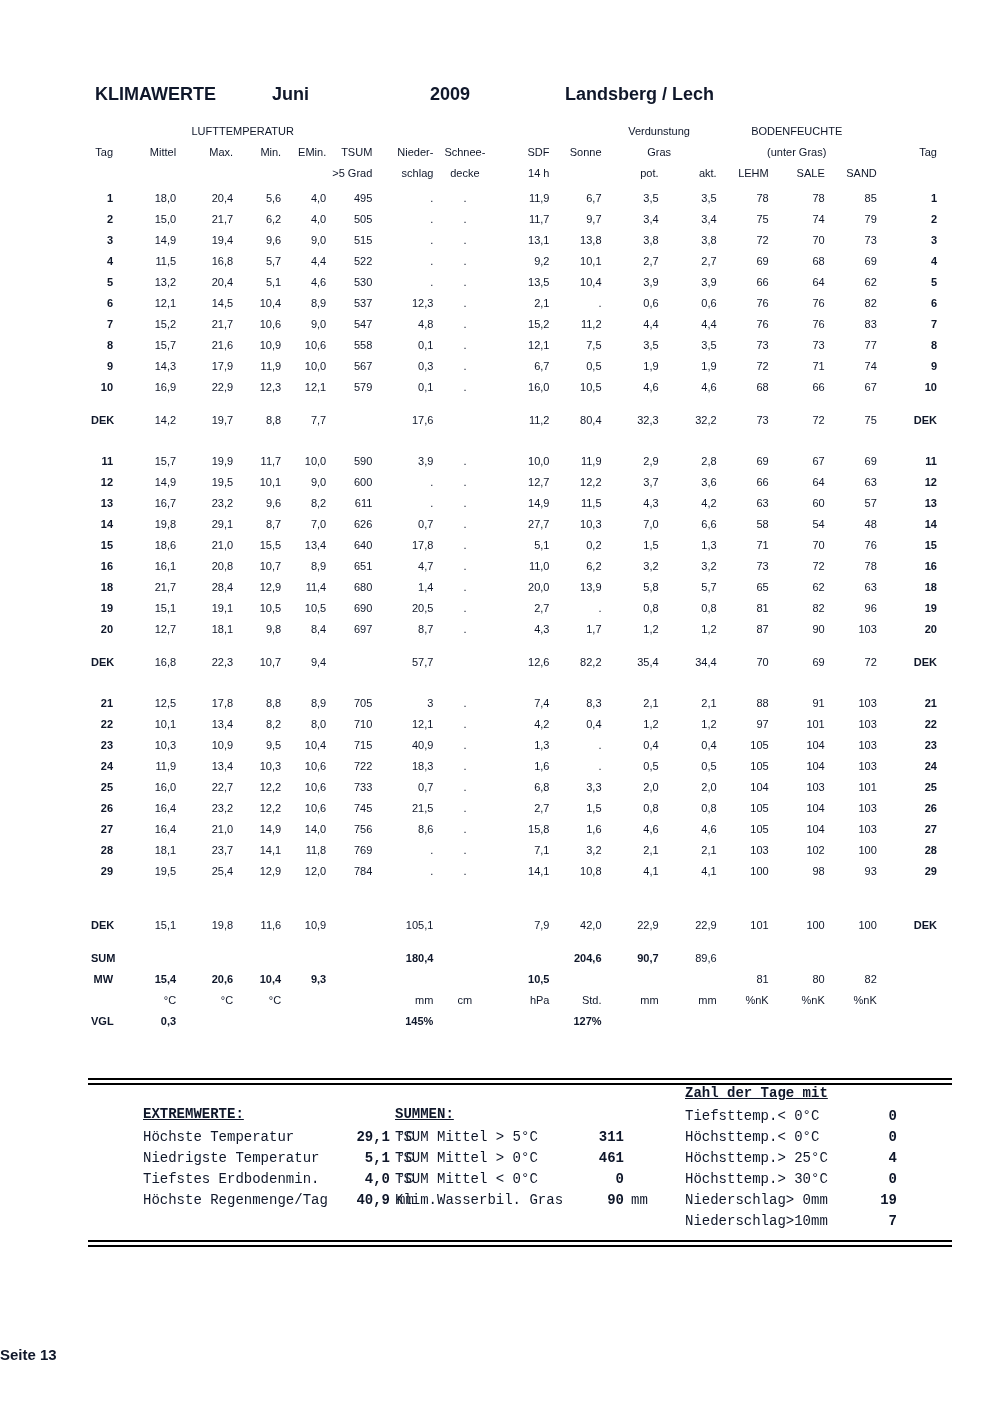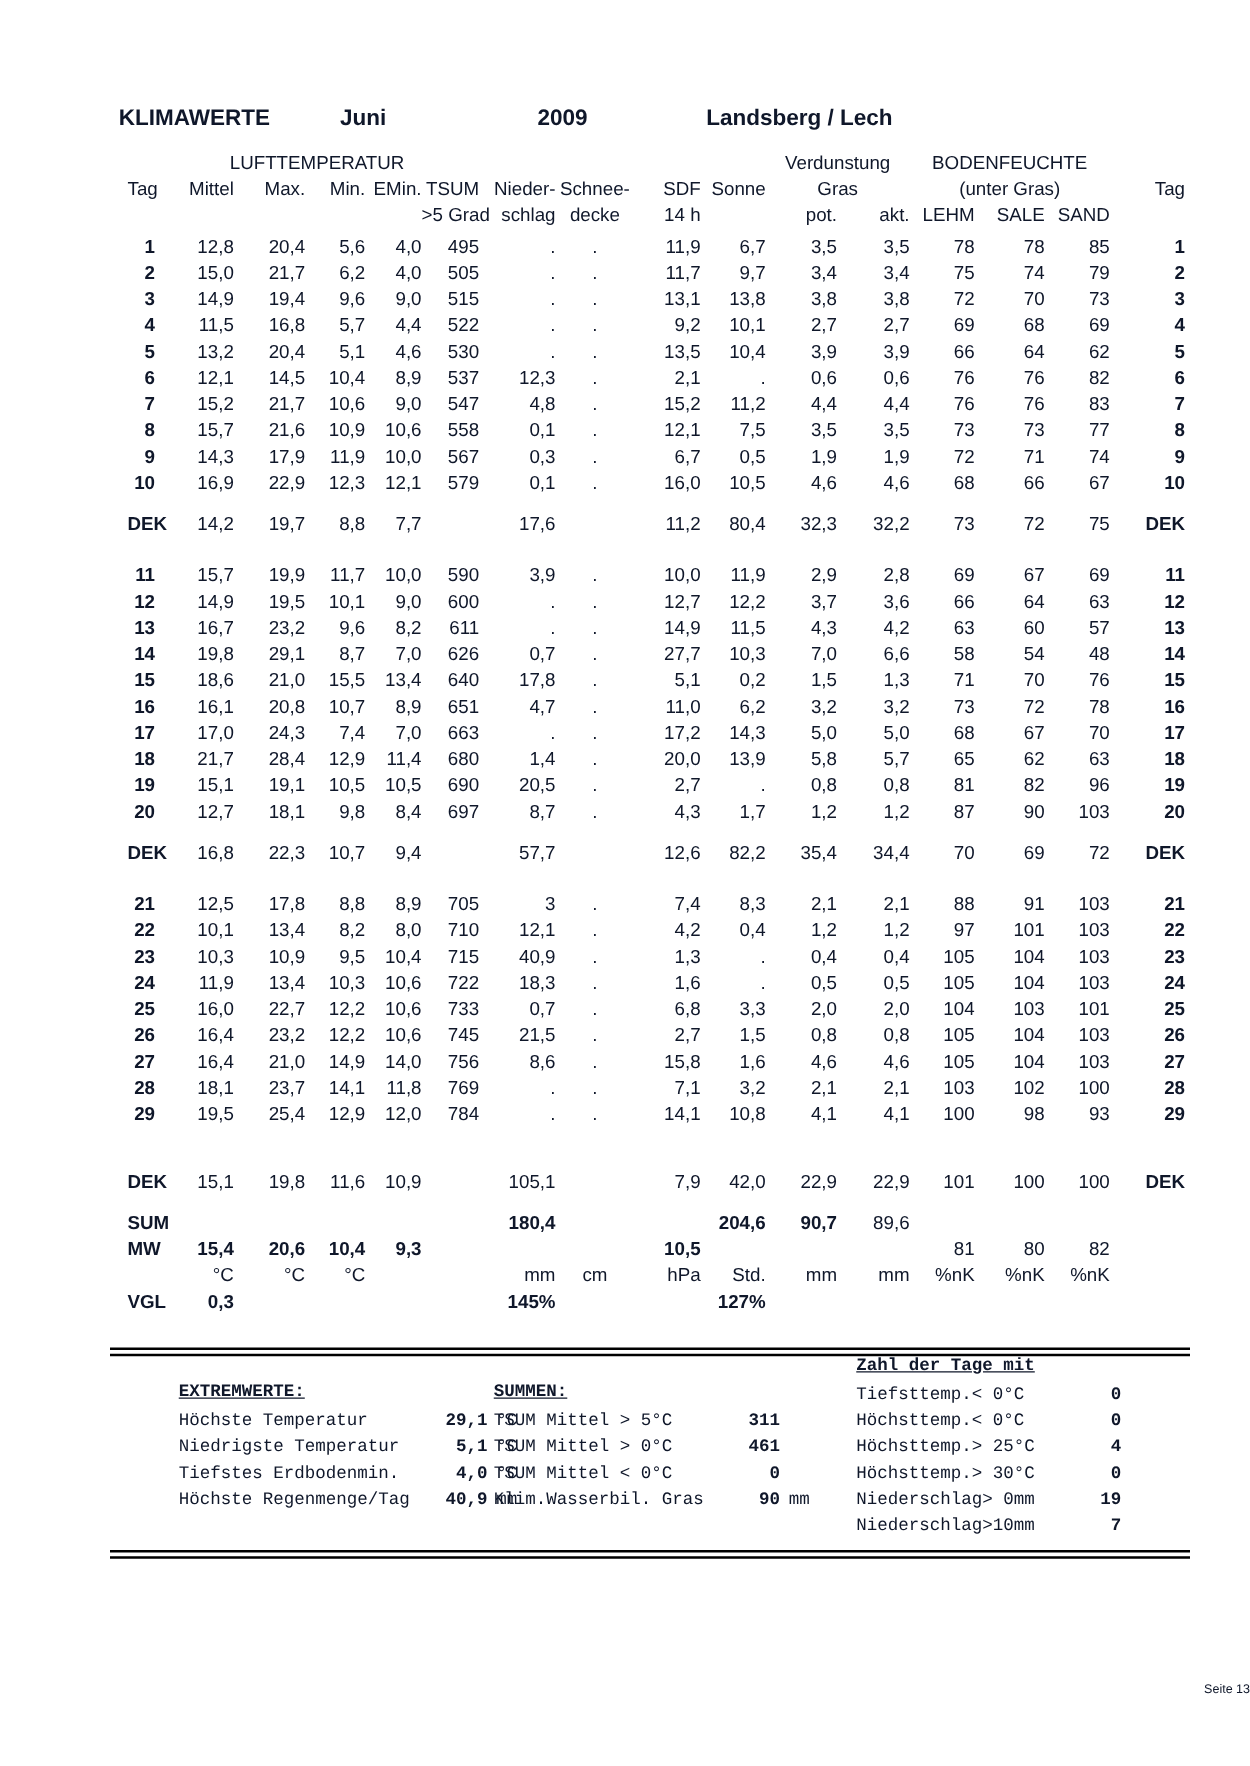--- a/index.html
+++ b/index.html
@@ -12,23 +12,23 @@
   
   .titlebar { position:absolute; top:84px; left:0; width:100%; height:24px;
     font-weight:bold; font-size:18px; }
   .titlebar span { position:absolute; white-space:nowrap; }
   .t-app     { left:95px; }
   .t-month   { left:272px; }
   .t-year    { left:430px; }
   .t-station { left:565px; }
   
   table.climate {
-    position:absolute; top:119px; left:102px; width:846px;
+    position:absolute; top:119px; left:91px; width:846px;
     border-collapse:collapse; table-layout:fixed;
-    font-size:15px;
+    font-size:11px;
   }
   table.climate td {
     padding:0; height:21px; text-align:right;
     white-space:nowrap; overflow:visible; font-weight:normal;
     vertical-align:bottom; line-height:20px;
   }
   thead td { font-weight:bold; }
   td.c  { text-align:center !important; }
   td.rg { font-weight:normal !important; }
   tbody td:nth-child(8) { text-align:center; }
@@ -54,21 +54,21 @@
   .blabel { flex:1 1 auto; text-align:left; }
   .bval { font-weight:bold; text-align:right; }
   .bcol-a .bval { width:45px; }
   .bcol-b .bval { width:55px; }
   .bcol-c .bval { width:57px; }
   .bunit { text-align:left; padding-left:7px; }
   .bcol-a .bunit { width:38px; }
   .bcol-b .bunit { width:32px; }
   
   .footer { position:absolute; top:1346px; left:0; width:100%;
-    text-align:right; font-size:10px; }
+    text-align:left; font-size:15px;font-weight:bold; }
 </style>
 </head>
 <body>
 
 <div class="page">
 
   <div class="titlebar">
     <span class="t-app">KLIMAWERTE</span>
     <span class="t-month">Juni</span>
     <span class="t-year">2009</span>
@@ -139,21 +139,21 @@
         <td>SAND</td>
         <td></td>
       </tr>
       <tr class="gap-h">
           <td colspan="16"></td>
         </tr>
     </thead>
     <tbody>
         <tr class="day">
           <td>1</td>
-          <td>12,8</td>
+          <td>18,0</td>
           <td>20,4</td>
           <td>5,6</td>
           <td>4,0</td>
           <td>495</td>
           <td>.</td>
           <td>.</td>
           <td>11,9</td>
           <td>6,7</td>
           <td>3,5</td>
           <td>3,5</td>
@@ -448,38 +448,20 @@
           <td>4,7</td>
           <td>.</td>
           <td>11,0</td>
           <td>6,2</td>
           <td>3,2</td>
           <td>3,2</td>
           <td>73</td>
           <td>72</td>
           <td>78</td>
           <td>16</td>
-        </tr>
-        <tr class="day">
-          <td>17</td>
-          <td>17,0</td>
-          <td>24,3</td>
-          <td>7,4</td>
-          <td>7,0</td>
-          <td>663</td>
-          <td>.</td>
-          <td>.</td>
-          <td>17,2</td>
-          <td>14,3</td>
-          <td>5,0</td>
-          <td>5,0</td>
-          <td>68</td>
-          <td>67</td>
-          <td>70</td>
-          <td>17</td>
         </tr>
         <tr class="day">
           <td>18</td>
           <td>21,7</td>
           <td>28,4</td>
           <td>12,9</td>
           <td>11,4</td>
           <td>680</td>
           <td>1,4</td>
           <td>.</td>

